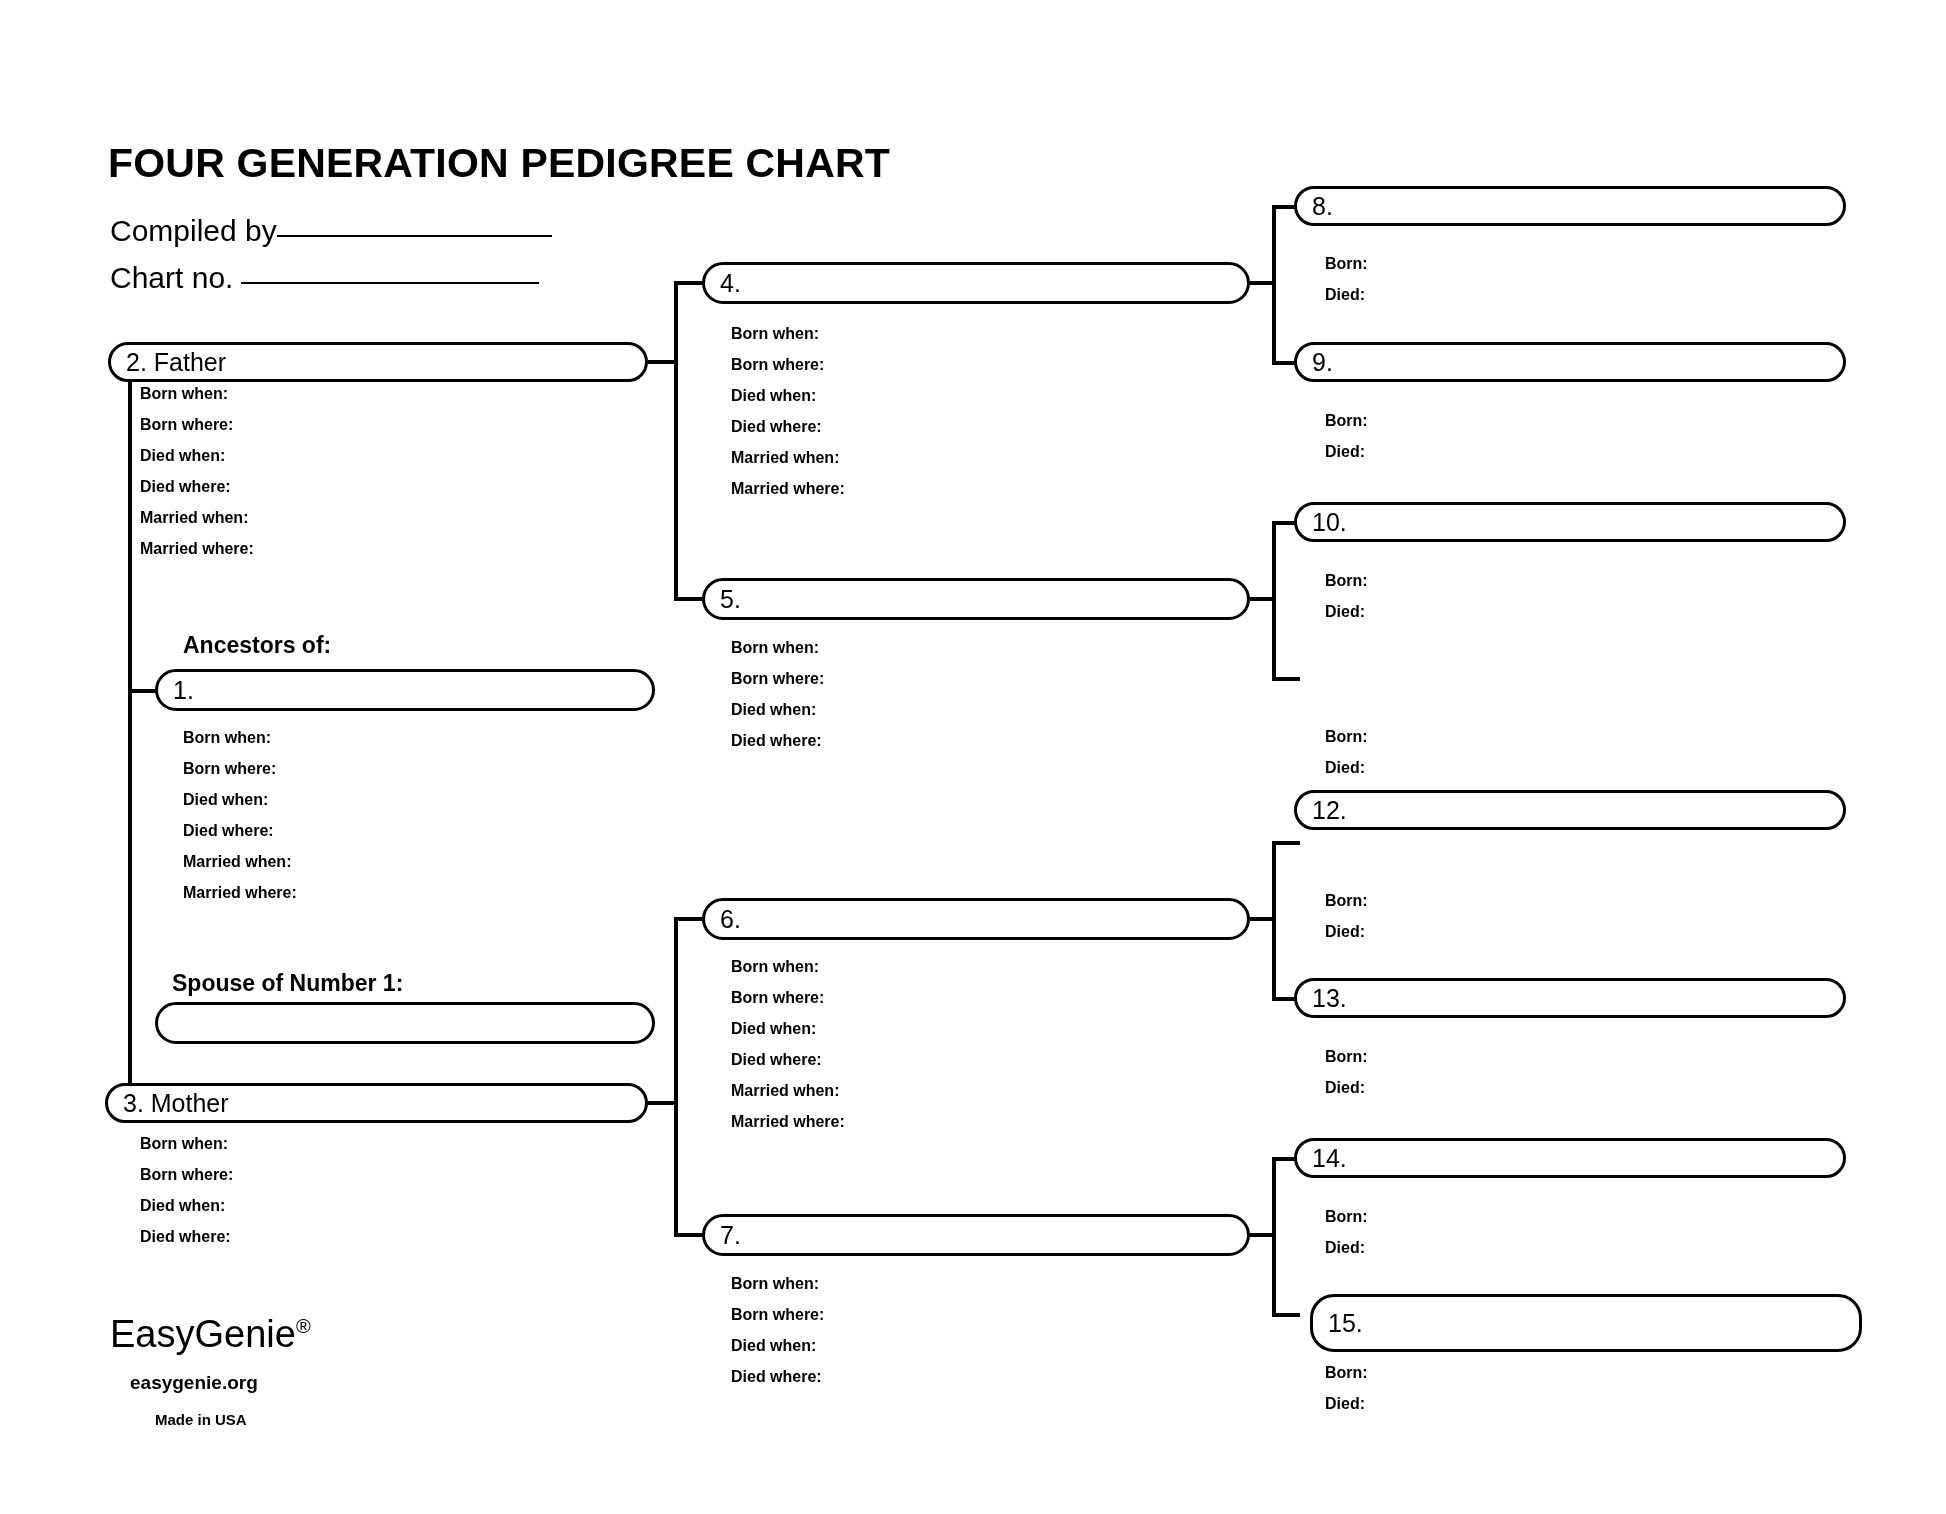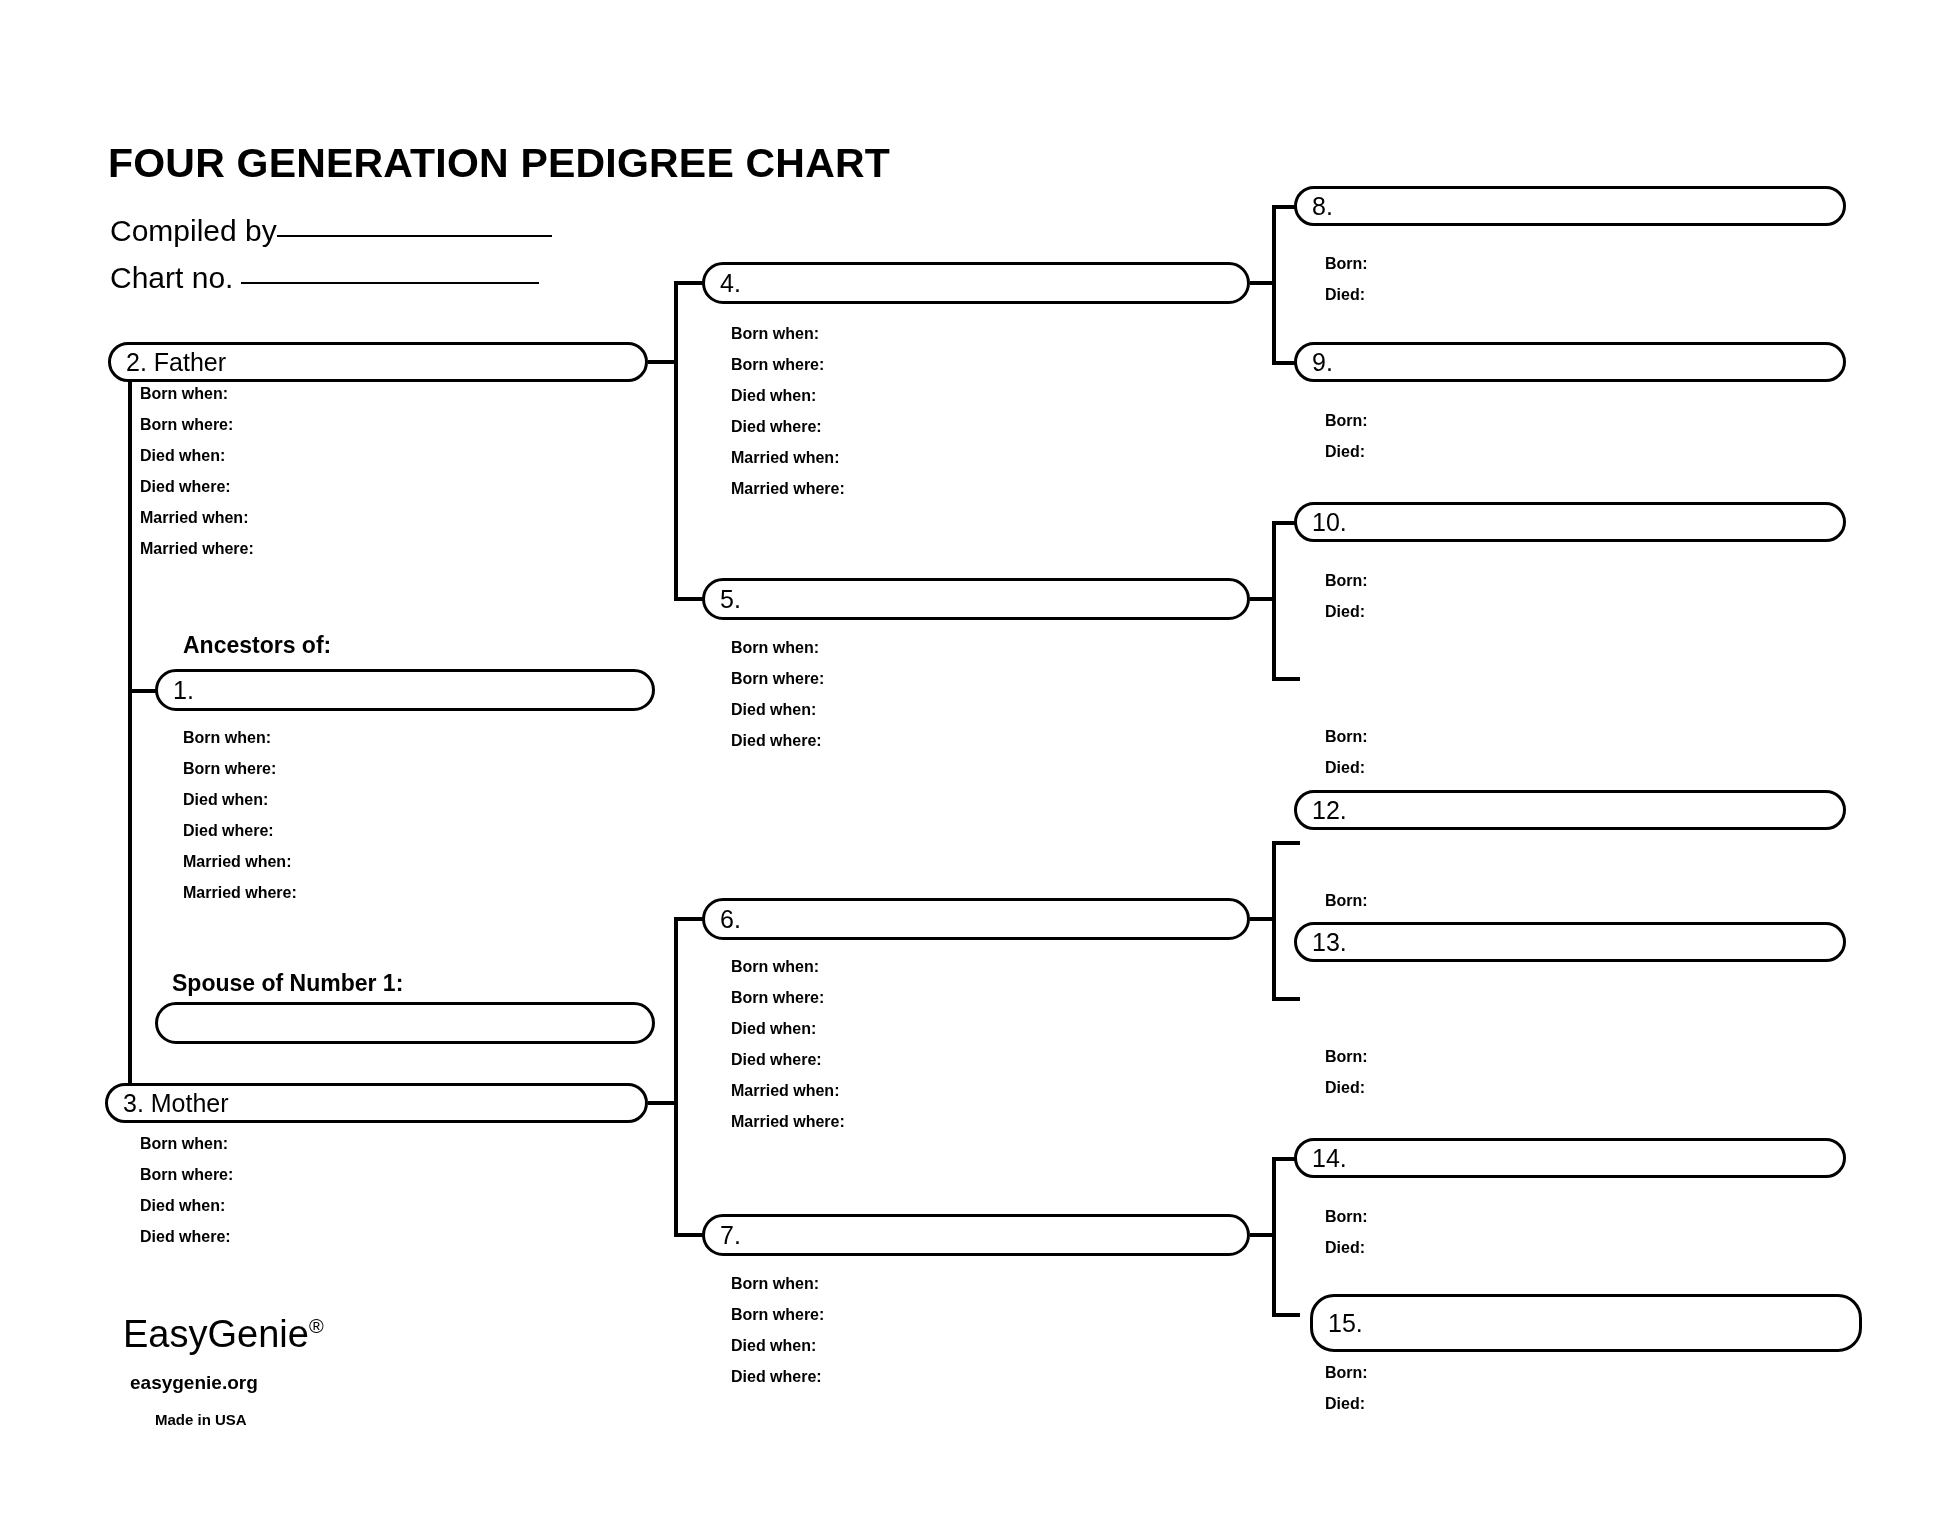--- a/index.html
+++ b/index.html
@@ -125,21 +125,20 @@
 
   
   .logo-main {
     position: absolute;
     left: 110px;
     top: 1313px;
     font-size: 38px;
     font-weight: normal;
     letter-spacing: 0px;
     white-space: nowrap;
-    margin-left: 13px;
   }
   .logo-main sup {
     font-size: 20px;
     vertical-align: super;
     line-height: 0;
   }
   .logo-url {
     position: absolute;
     left: 130px;
     top: 1372px;
@@ -322,21 +321,21 @@
   </div>
 
   <div class="namebox" style="left:1294px; top:790px; width:552px; height:40px;">
     <span class="boxnum">12.</span>
   </div>
   <div class="fields" style="left:1325px; top:885px;">
     <span class="fl">Born:</span>
     <span class="fl">Died:</span>
   </div>
 
-  <div class="namebox" style="left:1294px; top:922px; width:552px; height:40px;">
+  <div class="namebox" style="left:1294px; top:978px; width:552px; height:40px;">
     <span class="boxnum">13.</span>
   </div>
   <div class="fields" style="left:1325px; top:1041px;">
     <span class="fl">Born:</span>
     <span class="fl">Died:</span>
   </div>
 
   <div class="namebox" style="left:1294px; top:1138px; width:552px; height:40px;">
     <span class="boxnum">14.</span>
   </div>

